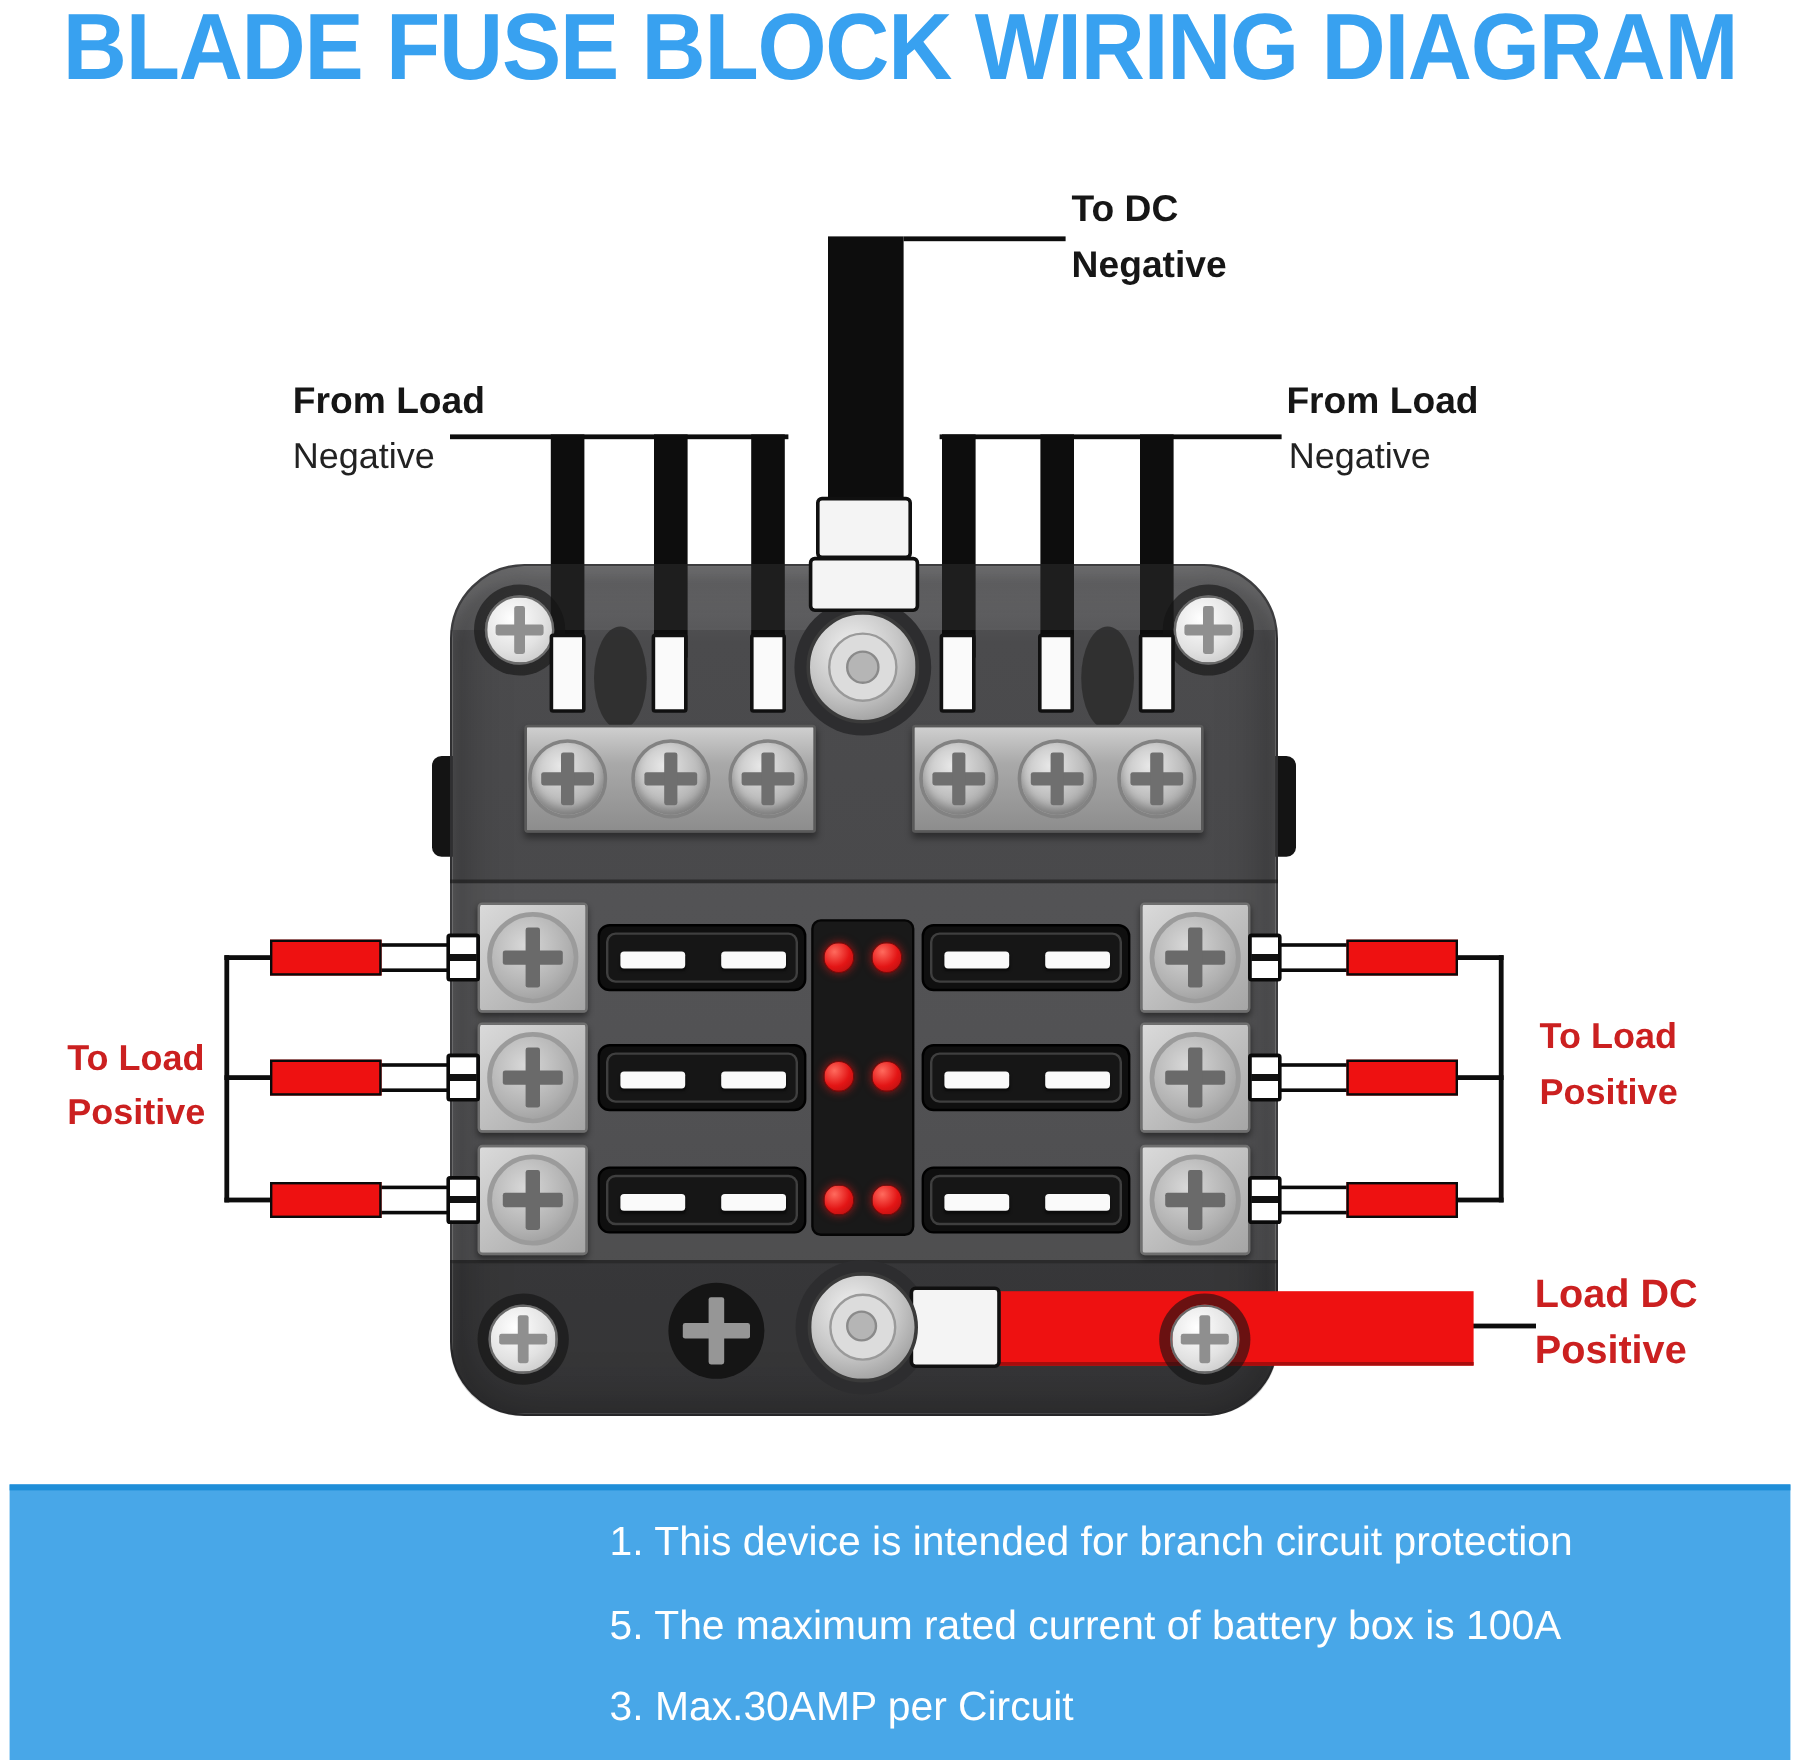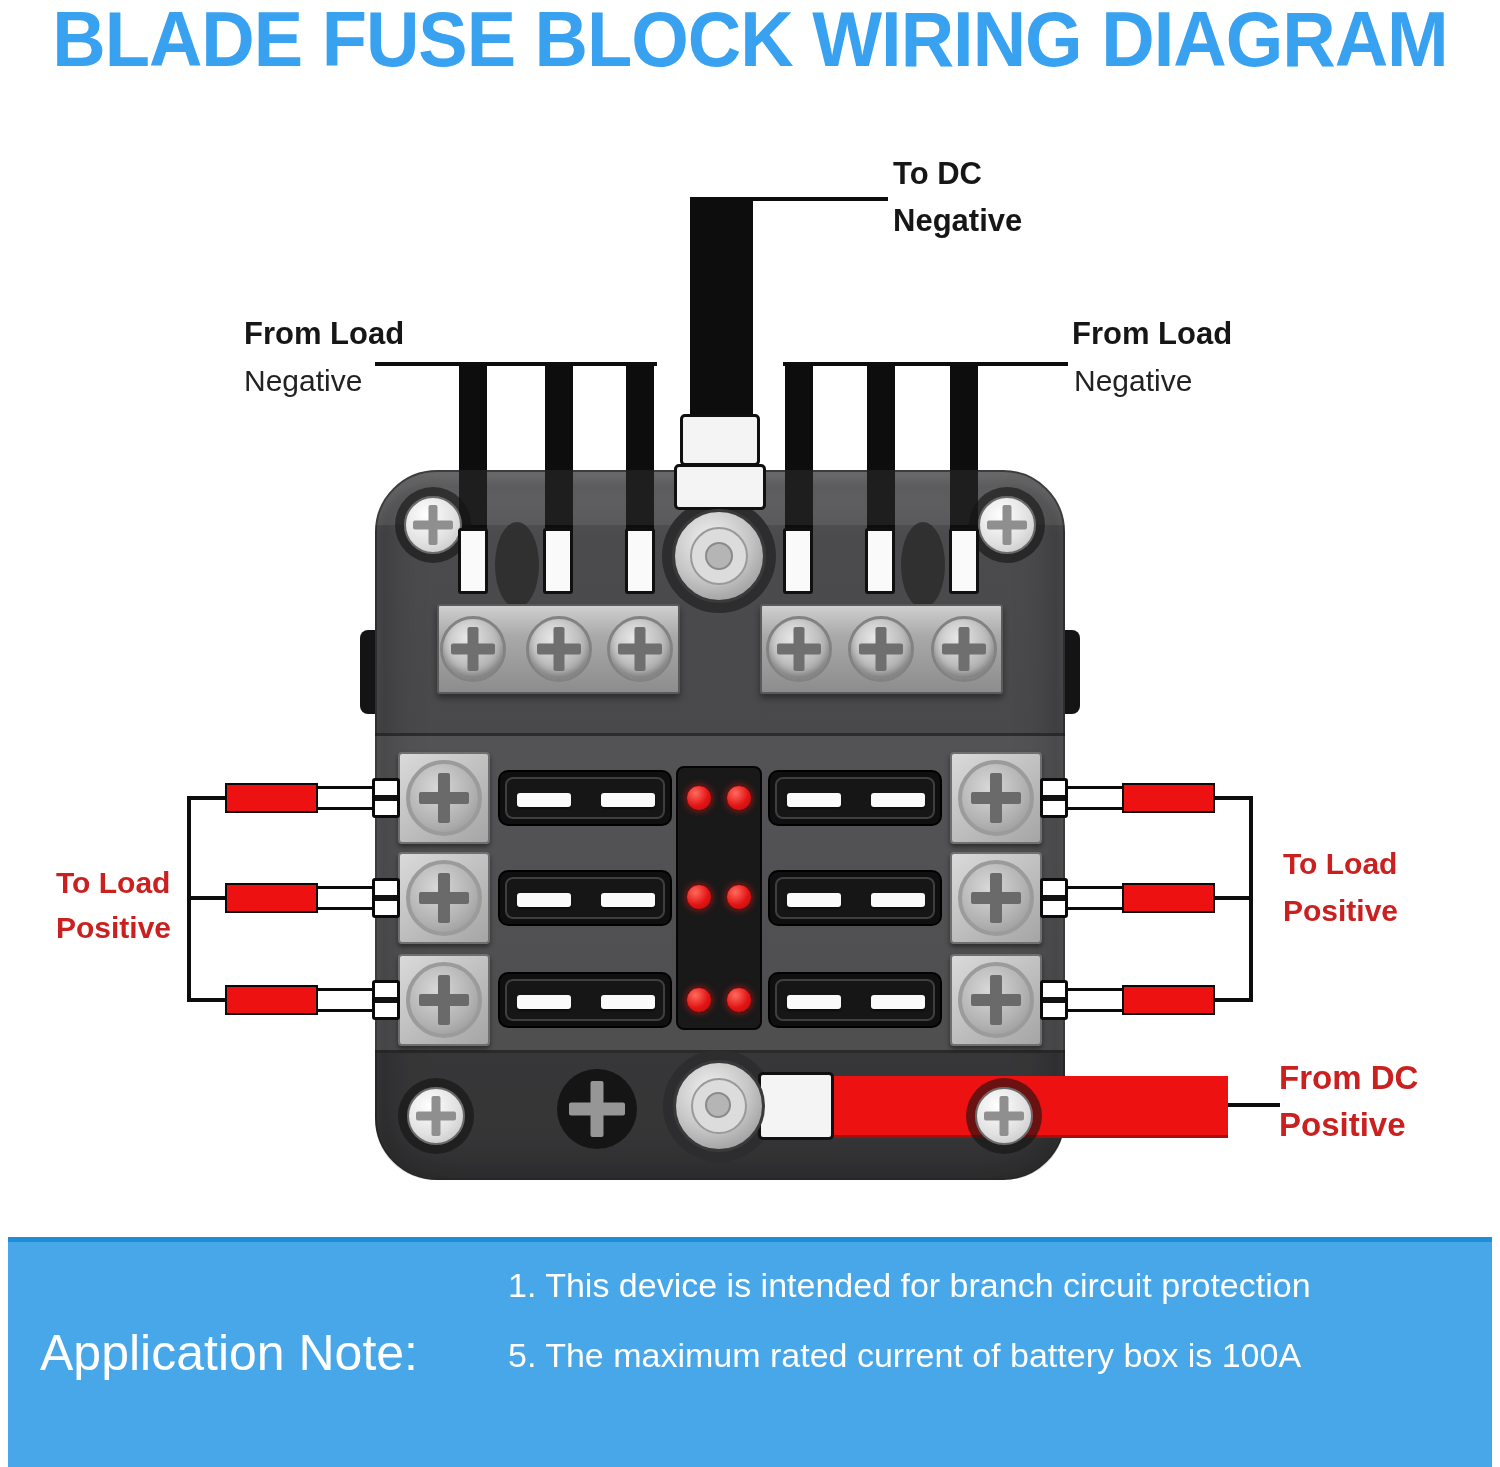--- a/index.html
+++ b/index.html
@@ -198,21 +198,21 @@
   <div class="abs circ led" style="left:726px;top:987px;"></div>
 
   <div class="abs circ cross dcross"></div>
   <div class="abs" style="left:828px;top:1076px;width:400px;height:62px;background:#ee1111;border-bottom:3px solid #a80c0c;z-index:4;"></div>
   <div class="abs crimp" style="left:758px;top:1072px;width:76px;height:68px;"></div>
   <div class="abs circ stud-back" style="left:663px;top:1050px;width:112px;height:112px;"></div>
   <div class="abs circ stud-outer" style="left:673px;top:1060px;width:92px;height:92px;"></div>
   <div class="abs circ stud-mid" style="left:691px;top:1078px;width:56px;height:56px;"></div>
   <div class="abs circ stud-hole" style="left:705px;top:1092px;width:26px;height:26px;"></div>
   <div class="abs line" style="left:1224px;top:1103px;width:56px;height:4px;"></div>
-  <div class="abs lbl-red" style="left:1279px;top:1059px;font-size:33px;">From DC</div>
+  <div class="abs lbl-red" style="left:1279px;top:1059px;font-size:33px;">Load DC</div>
   <div class="abs lbl-red" style="left:1279px;top:1106px;font-size:33px;">Positive</div>
 
   <div class="abs line" style="left:187px;top:796px;width:4px;height:206px;"></div>
   <div class="abs line" style="left:187px;top:796px;width:40px;height:4px;"></div>
   <div class="abs line" style="left:187px;top:896px;width:40px;height:4px;"></div>
   <div class="abs line" style="left:187px;top:998px;width:40px;height:4px;"></div>
   <div class="abs rwire" style="left:225px;top:783px;"></div>
   <div class="abs rwire" style="left:225px;top:883px;"></div>
   <div class="abs rwire" style="left:225px;top:985px;"></div>
   <div class="abs wend" style="left:314px;top:786px;"></div>
@@ -234,18 +234,18 @@
   <div class="abs wend" style="left:1064px;top:786px;"></div>
   <div class="abs wend" style="left:1064px;top:886px;"></div>
   <div class="abs wend" style="left:1064px;top:988px;"></div>
   <div class="abs nub" style="left:1040px;top:778px;"></div>
   <div class="abs nub" style="left:1040px;top:878px;"></div>
   <div class="abs nub" style="left:1040px;top:980px;"></div>
   <div class="abs lbl-red" style="left:1283px;top:847px;">To Load</div>
   <div class="abs lbl-red" style="left:1283px;top:894px;">Positive</div>
 
   <div class="abs banner">
-    <div class="abs note-heading">Application Note:</div>
     <div class="abs note-item" style="top:24px;">1. This device is intended for branch circuit protection</div>
     <div class="abs note-item" style="top:94px;">5. The maximum rated current of battery box is 100A</div>
+    <div class="abs note-item" style="top:161px;">3. Max.30AMP  per Circuit</div>
   </div>
 
 </div>
 
 </body></html>

